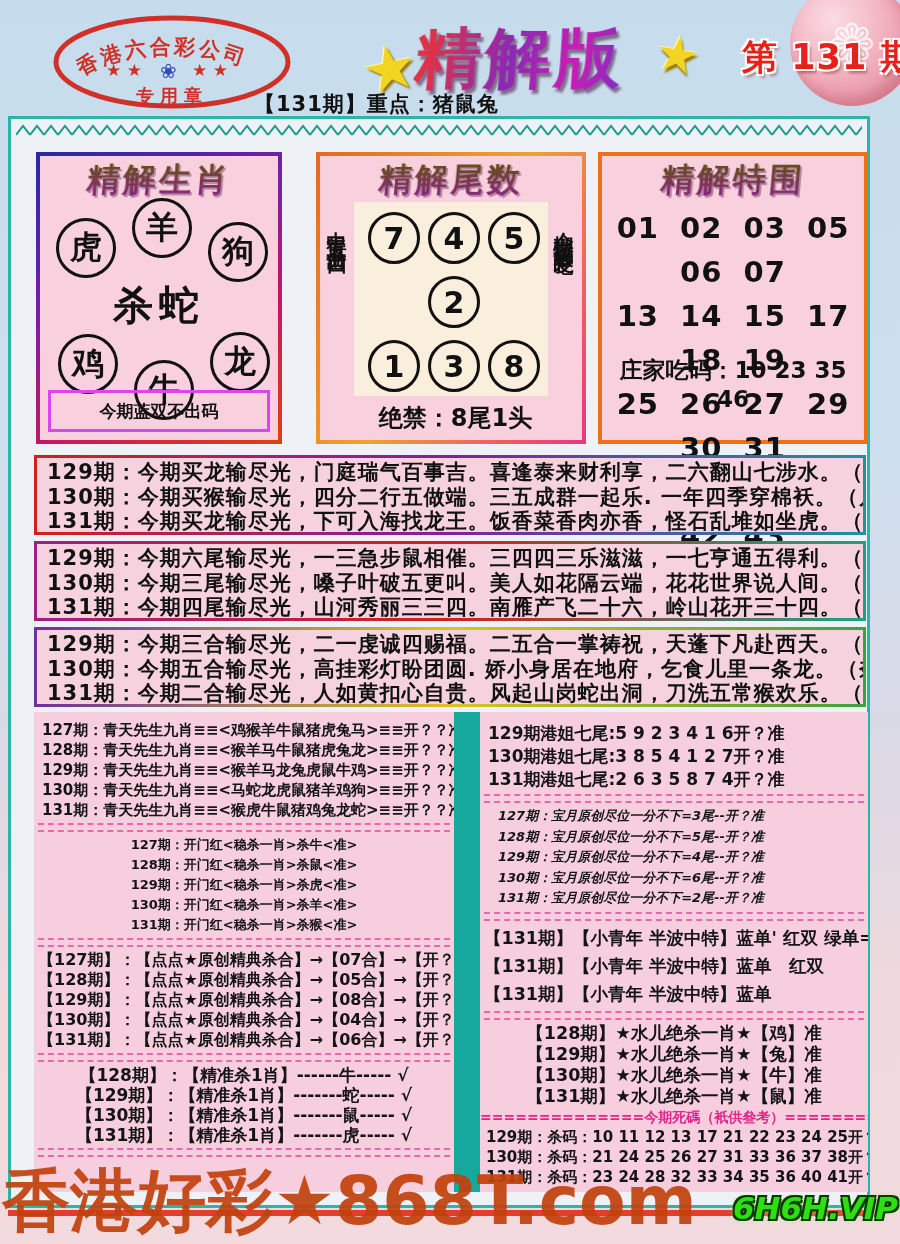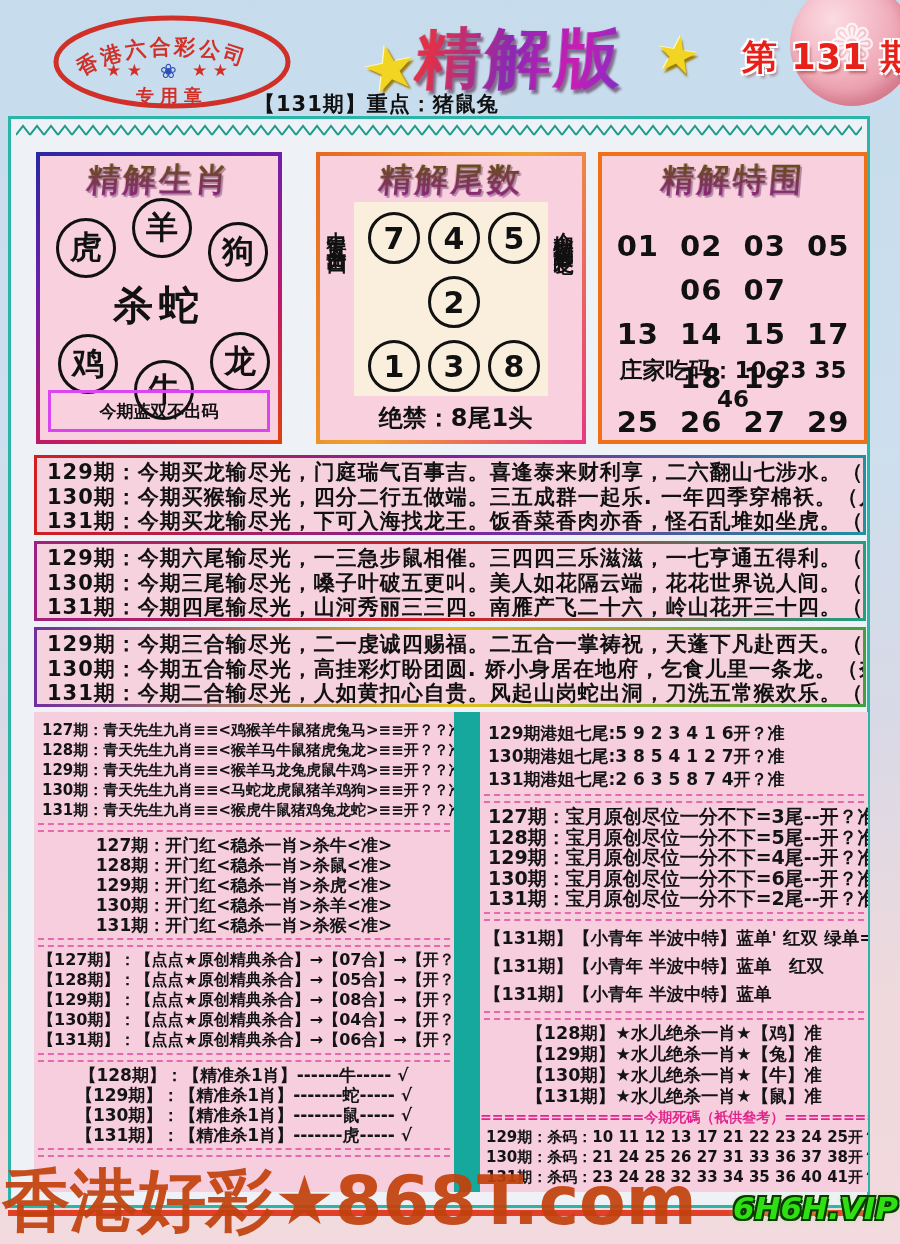--- a/index.html
+++ b/index.html
@@ -60,44 +60,44 @@
     position:absolute;left:8px;right:8px;bottom:8px;border:3px solid #d946ef;height:36px;line-height:36px;
     text-align:center;font-size:17px;font-weight:bold;color:#111;
   }
   .vtext{position:absolute;top:60px;writing-mode:vertical-rl;text-orientation:upright;font-size:20px;font-weight:bold;color:#111;letter-spacing:4px;}
   .cream{position:absolute;left:34px;top:46px;width:194px;height:194px;background:#faeedd;}
   .ncircle{
     position:absolute;width:46px;height:46px;border:3px solid #111;border-radius:50%;
     display:flex;align-items:center;justify-content:center;font-size:30px;font-weight:bold;color:#111;
   }
   .ban{position:absolute;left:9px;right:0;bottom:6px;text-align:center;font-size:24px;font-weight:bold;color:#111;}
-  .numrows{position:absolute;left:0;right:0;top:50px;text-align:center;margin-top:18px;}
+  .numrows{position:absolute;left:0;right:0;top:50px;text-align:center;}
   .numrow{font-size:29px;font-weight:bold;color:#111;line-height:44px;word-spacing:10px;letter-spacing:1px;}
   .eat{position:absolute;left:0;right:0;bottom:28px;text-align:center;font-size:23px;font-weight:bold;color:#111;}
   
   .verse{
     left:34px;width:832px;height:80px;background:#f6d2de;border:3px solid;box-sizing:border-box;
     padding:2px 10px;white-space:nowrap;overflow:hidden;
   }
   .v1{top:455px;border-image:linear-gradient(90deg,#d02020,#8020a0,#2090a0) 1;}
   .v2{top:541px;border-image:linear-gradient(90deg,#a02080,#d02020,#20a080) 1;}
   .v3{top:627px;border-image:linear-gradient(90deg,#7030a0,#e0c020,#40a040) 1;}
   .vline{font-size:21px;font-weight:bold;color:#111;line-height:24.5px;letter-spacing:1px;}
   
   .lcol{left:34px;top:712px;width:420px;height:480px;background:#f6cede;padding-top:8px;box-sizing:border-box;}
   .divider{left:454px;top:712px;width:26px;height:480px;background:#16a89c;}
   .rcol{left:480px;top:712px;width:388px;height:480px;background:#f6cede;padding-top:10px;box-sizing:border-box;}
   .row{white-space:nowrap;overflow:hidden;font-weight:bold;color:#141414;}
   .nine .row{font-size:15px;line-height:20px;padding-left:8px;}
-  .kmh .row{font-size:17px;line-height:20px;text-align:center;}
+  .kmh .row{font-size:13px;line-height:20px;text-align:center;}
   .ddn .row{font-size:16px;line-height:20px;padding-left:4px;}
   .jzh .row{font-size:17px;line-height:20px;text-align:center;}
   .note{font-size:15px;line-height:18px;text-align:center;color:#555;font-weight:bold;letter-spacing:1px;}
   .qiw .row{font-size:17px;line-height:23px;padding-left:8px;}
-  .byu .row{font-size:19px;line-height:20.5px;padding-left:8px;}
+  .byu .row{font-size:13px;line-height:20.5px;padding-left:18px;font-style:italic;}
   .bnb .row{font-size:17.5px;line-height:28px;padding-left:4px;}
   .shr .row{font-size:17.5px;line-height:21px;text-align:center;}
   .dead{font-size:14px;line-height:20px;text-align:center;font-weight:bold;color:#e0258c;white-space:nowrap;overflow:hidden;}
   .sha .row{font-size:15px;line-height:20px;padding-left:6px;}
   .dsep{height:5px;border-top:2px dashed #e868b0;border-bottom:2px dashed #e868b0;margin:3px 4px;}
   
   .wm-red{
     left:2px;top:1164px;font-size:68px;font-weight:bold;color:#c2410c;opacity:.92;white-space:nowrap;
     letter-spacing:0;z-index:9;line-height:1.1;
   }

